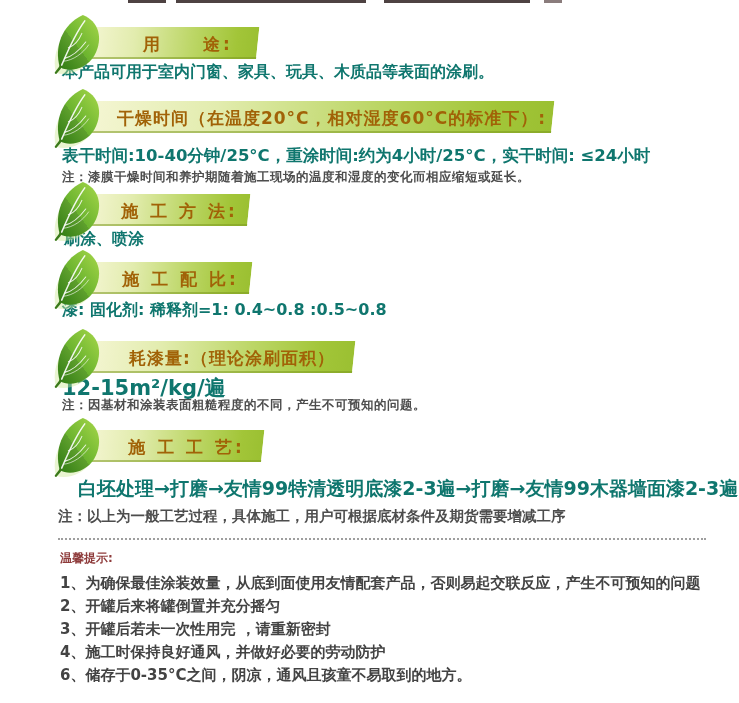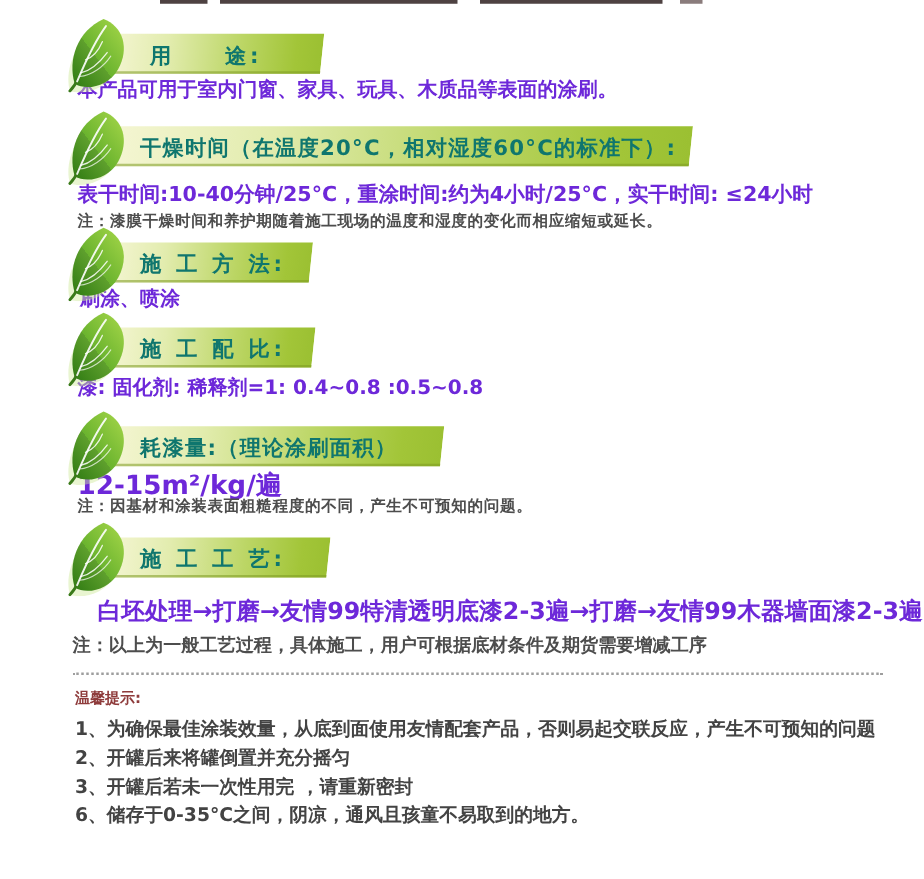--- a/index.html
+++ b/index.html
@@ -30,34 +30,34 @@
   .band{position:absolute;height:32px;z-index:2;}
   .band-bg{
     position:absolute;inset:0;
     background:linear-gradient(90deg,#f5f6d4 0%,#e2ecae 28%,#bcd666 62%,#a2c538 88%,#9bc032 100%);
     border-bottom:2px solid rgba(125,155,35,.55);
     transform:skewX(-6deg);transform-origin:left bottom;
   }
   .band-label{
     position:relative;display:block;z-index:1;
     padding:6px 0 0 28px;white-space:pre;
-    font-size:17px;font-weight:bold;letter-spacing:3px;color:#0f766e;
+    font-size:17px;font-weight:bold;letter-spacing:3px;color:#a16207;text-align:center;
   }
   .band.b1{left:84px;top:27px;width:172px;}
   .band.b1 .band-label{padding-left:36px;}
   .band.b2{left:84px;top:101px;width:467px;}
   .band.b2 .band-label{letter-spacing:1px;}
   .band.b3{left:84px;top:194px;width:163px;}
   .band.b4{left:84px;top:262px;width:165px;}
   .band.b5{left:84px;top:341px;width:268px;}
   .band.b5 .band-label{letter-spacing:1px;}
   .band.b6{left:84px;top:430px;width:177px;}
 
   
-  .body-text{position:absolute;font-weight:bold;color:#6d28d9;white-space:pre;}
+  .body-text{position:absolute;font-weight:bold;color:#0f766e;white-space:pre;}
   .note-text{position:absolute;font-weight:bold;color:#4d4d4d;white-space:pre;}
   .t1{left:62px;top:62px;font-size:16px;}
   .t2{left:62px;top:145px;font-size:16.5px;}
   .n2{left:62px;top:169px;font-size:12.5px;letter-spacing:.5px;}
   .t3{left:64px;top:229px;font-size:16px;}
   .t4{left:62px;top:300px;font-size:16px;}
   .t5{left:62px;top:374px;font-size:21px;}
   .n5{left:62px;top:397px;font-size:12.5px;letter-spacing:.5px;}
   .t6{left:58px;top:476px;font-size:19px;padding-left:20px;}
   .n6{left:58px;top:507px;font-size:14.5px;}
@@ -233,14 +233,15 @@
 <div class="body-text t6">白坯处理→打磨→友情99特清透明底漆2-3遍→打磨→友情99木器墙面漆2-3遍</div>
 <div class="note-text n6">注：以上为一般工艺过程，具体施工，用户可根据底材条件及期货需要增减工序</div>
 
 <div class="divider"></div>
 
 <div class="tips-title">温馨提示:</div>
 <div class="tips-list">
     <div class="tip-item">1、为确保最佳涂装效量，从底到面使用友情配套产品，否则易起交联反应，产生不可预知的问题</div>
     <div class="tip-item">2、开罐后来将罐倒置并充分摇匀</div>
     <div class="tip-item">3、开罐后若未一次性用完 ，请重新密封</div>
+    <div class="tip-item">4、施工时保持良好通风，并做好必要的劳动防护</div>
     <div class="tip-item">6、储存于0-35°C之间，阴凉，通风且孩童不易取到的地方。</div>
   </div>
 
 </body></html>

